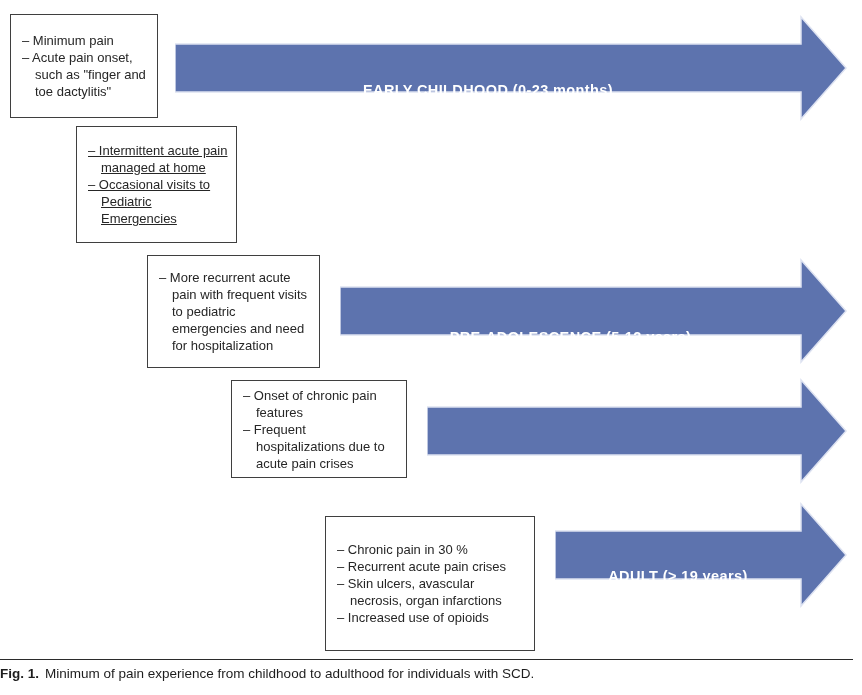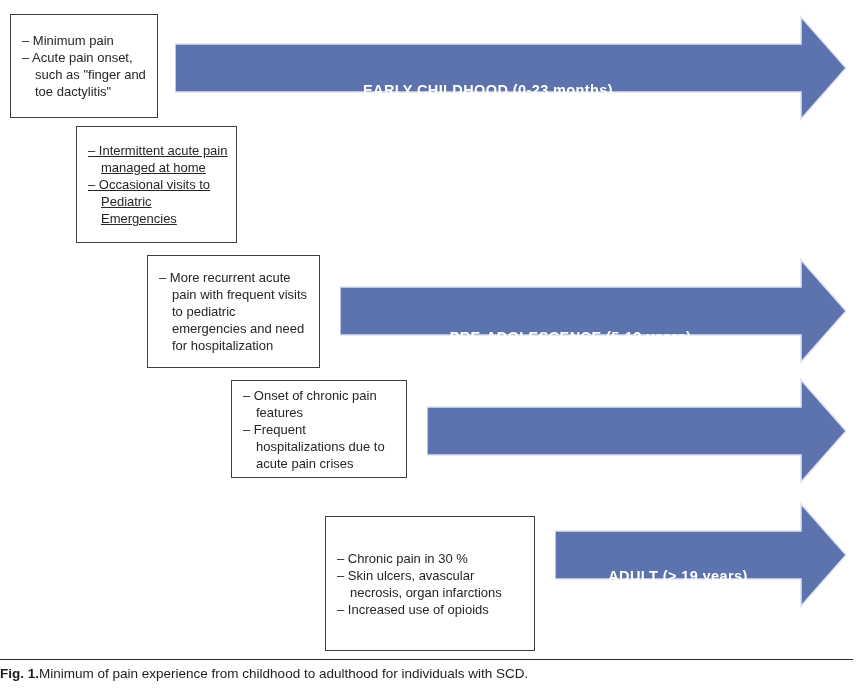--- a/index.html
+++ b/index.html
@@ -69,21 +69,21 @@
     position: absolute;
     left: 0;
     top: 659px;
     width: 853px;
     border-top: 1.5px solid #2b2b2b;
     padding-top: 5px;
     font-size: 13.5px;
     line-height: 17px;
     color: #1d1d1d;
   }
-  .caption .fig { font-weight: bold; }
+  .caption .fig { font-weight: bold; margin-right: 6px; }
 </style>
 </head>
 <body>
 
 <div id="canvas">
 
   <div class="note note1">
       <div class="note-line">– Minimum pain</div>
       <div class="note-line">– Acute pain onset, such as "finger and toe dactylitis"</div>
     </div>
@@ -114,20 +114,21 @@
       <div class="note-line">– Frequent hospitalizations due to acute pain crises</div>
     </div>
   <div class="arrow arrow4">
     <svg width="421" height="106" viewBox="0 0 421 106">
       <polygon points="0,29 374,29 374,2 419,53 374,104 374,77 0,77" fill="#5d73ae" stroke="#dde2f1" stroke-width="1.5"></polygon>
     </svg>
   </div>
 
   <div class="note note5">
       <div class="note-line">– Chronic pain in 30 %</div>
+      <div class="note-line">– Recurrent acute pain crises</div>
       <div class="note-line">– Skin ulcers, avascular necrosis, organ infarctions</div>
       <div class="note-line">– Increased use of opioids</div>
     </div>
   <div class="arrow arrow5">
     <svg width="293" height="106" viewBox="0 0 293 106">
       <polygon points="0,29 246,29 246,2 291,53 246,104 246,77 0,77" fill="#5d73ae" stroke="#dde2f1" stroke-width="1.5"></polygon>
     </svg>
     <div class="arrow-label">ADULT (&gt; 19 years)</div>
   </div>
 

